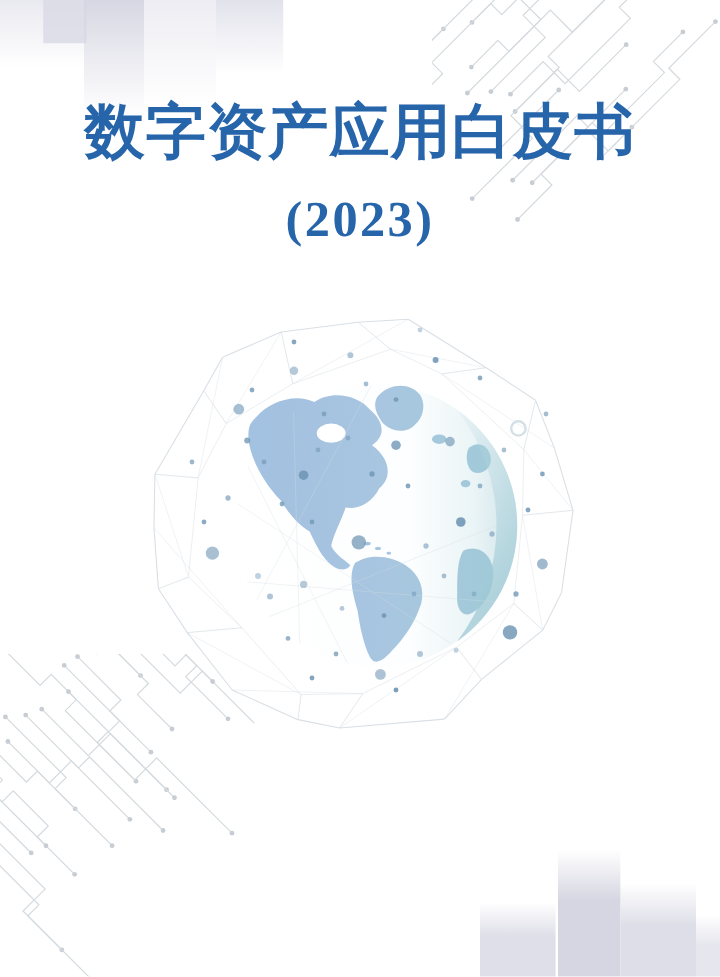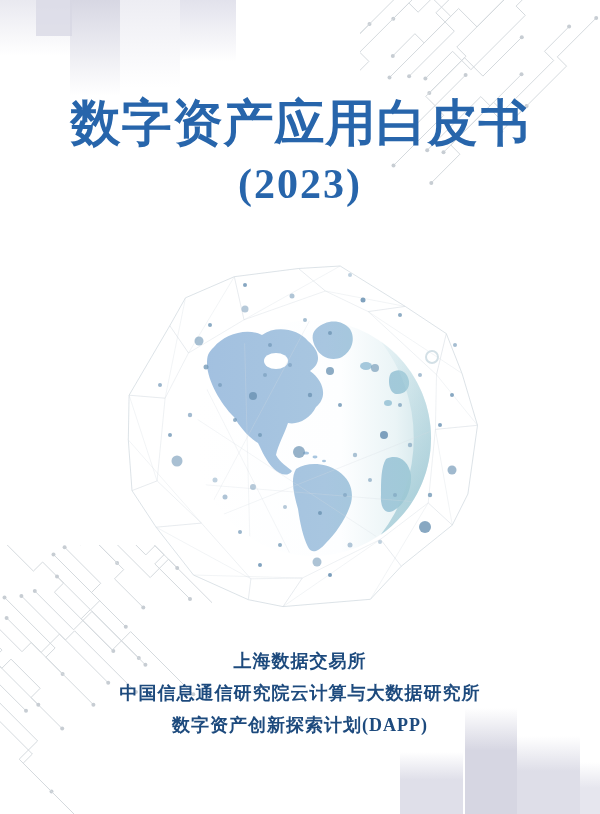--- a/index.html
+++ b/index.html
@@ -2,21 +2,21 @@
 <html style="--title-blue: #2765ab; --author-navy: #1d4a7d;"><head>
 <meta charset="utf-8">
 <style>
   html,body{margin:0;padding:0;background:#fff;}
   .page{
     position:relative;width:600px;height:814px;background:#ffffff;overflow:hidden;
     font-family:"Liberation Serif","DejaVu Serif",serif;
   }
   
   .title{
-    position:absolute;top:95px;left:0;width:100%;margin:0;text-align:center;
+    position:absolute;top:82px;left:0;width:100%;margin:0;text-align:center;
     font-weight:bold;font-size:50px;line-height:1.15;letter-spacing:1px;
     color:var(--title-blue,#2765ab);z-index:5;
   }
   .edition{
     position:absolute;top:160px;left:0;width:100%;text-align:center;
     font-weight:bold;font-size:42px;letter-spacing:2px;
     color:var(--title-blue,#2765ab);z-index:5;
   }
   .authors{
     position:absolute;top:645px;left:0;width:100%;text-align:center;
@@ -349,19 +349,14 @@
         <circle cx="145" cy="40" r="2" fill="#6d94b4" opacity="0.83"></circle>
         <circle cx="250" cy="30" r="2" fill="#6d94b4" opacity="0.43"></circle>
         <circle cx="300" cy="70" r="2" fill="#6d94b4" opacity="0.77"></circle>
         <circle cx="355" cy="100" r="2" fill="#6d94b4" opacity="0.62"></circle>
         <circle cx="230" cy="330" r="2" fill="#6d94b4" opacity="0.90"></circle>
         <circle cx="160" cy="320" r="2" fill="#6d94b4" opacity="0.86"></circle>
         <circle cx="332" cy="112" r="6" fill="none" stroke="#d3e0e6" stroke-width="2"></circle>
       </g>
   </svg>
 
-  <div class="authors">
-    <div>上海数据交易所</div>
-    <div>中国信息通信研究院云计算与大数据研究所</div>
-    <div>数字资产创新探索计划(DAPP)</div>
-  </div>
 
 </div>
 
 </body></html>

